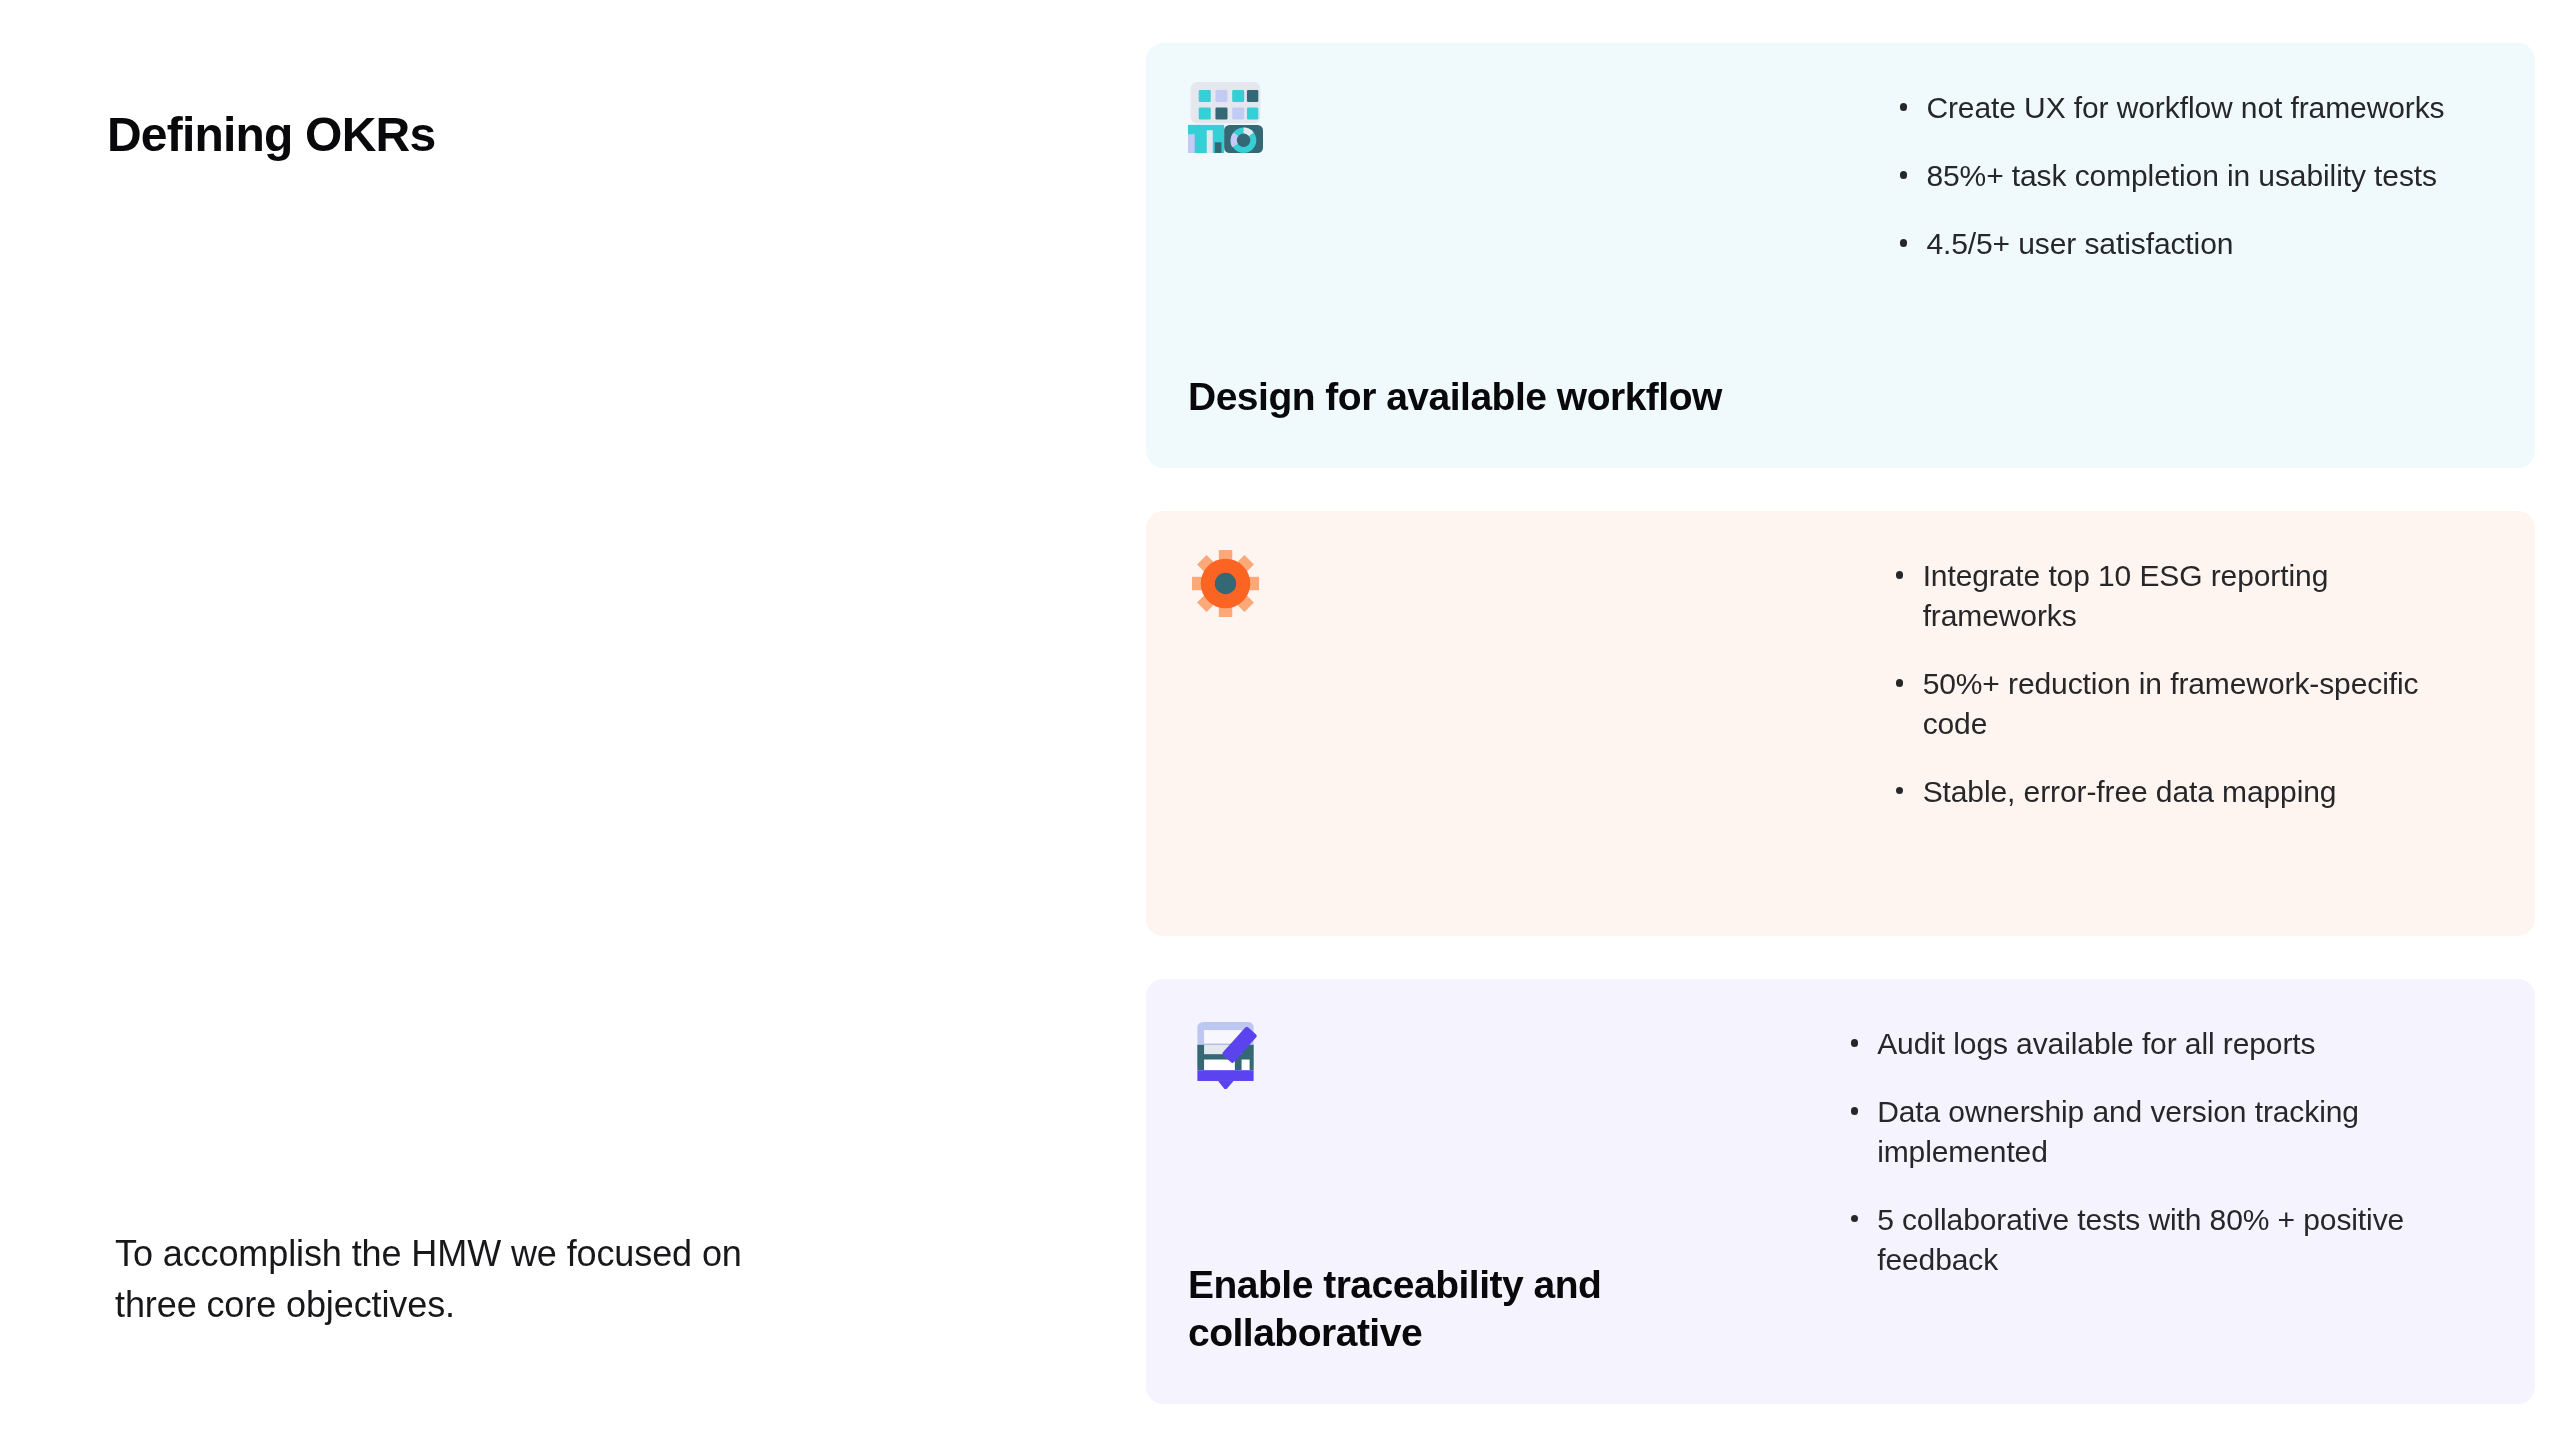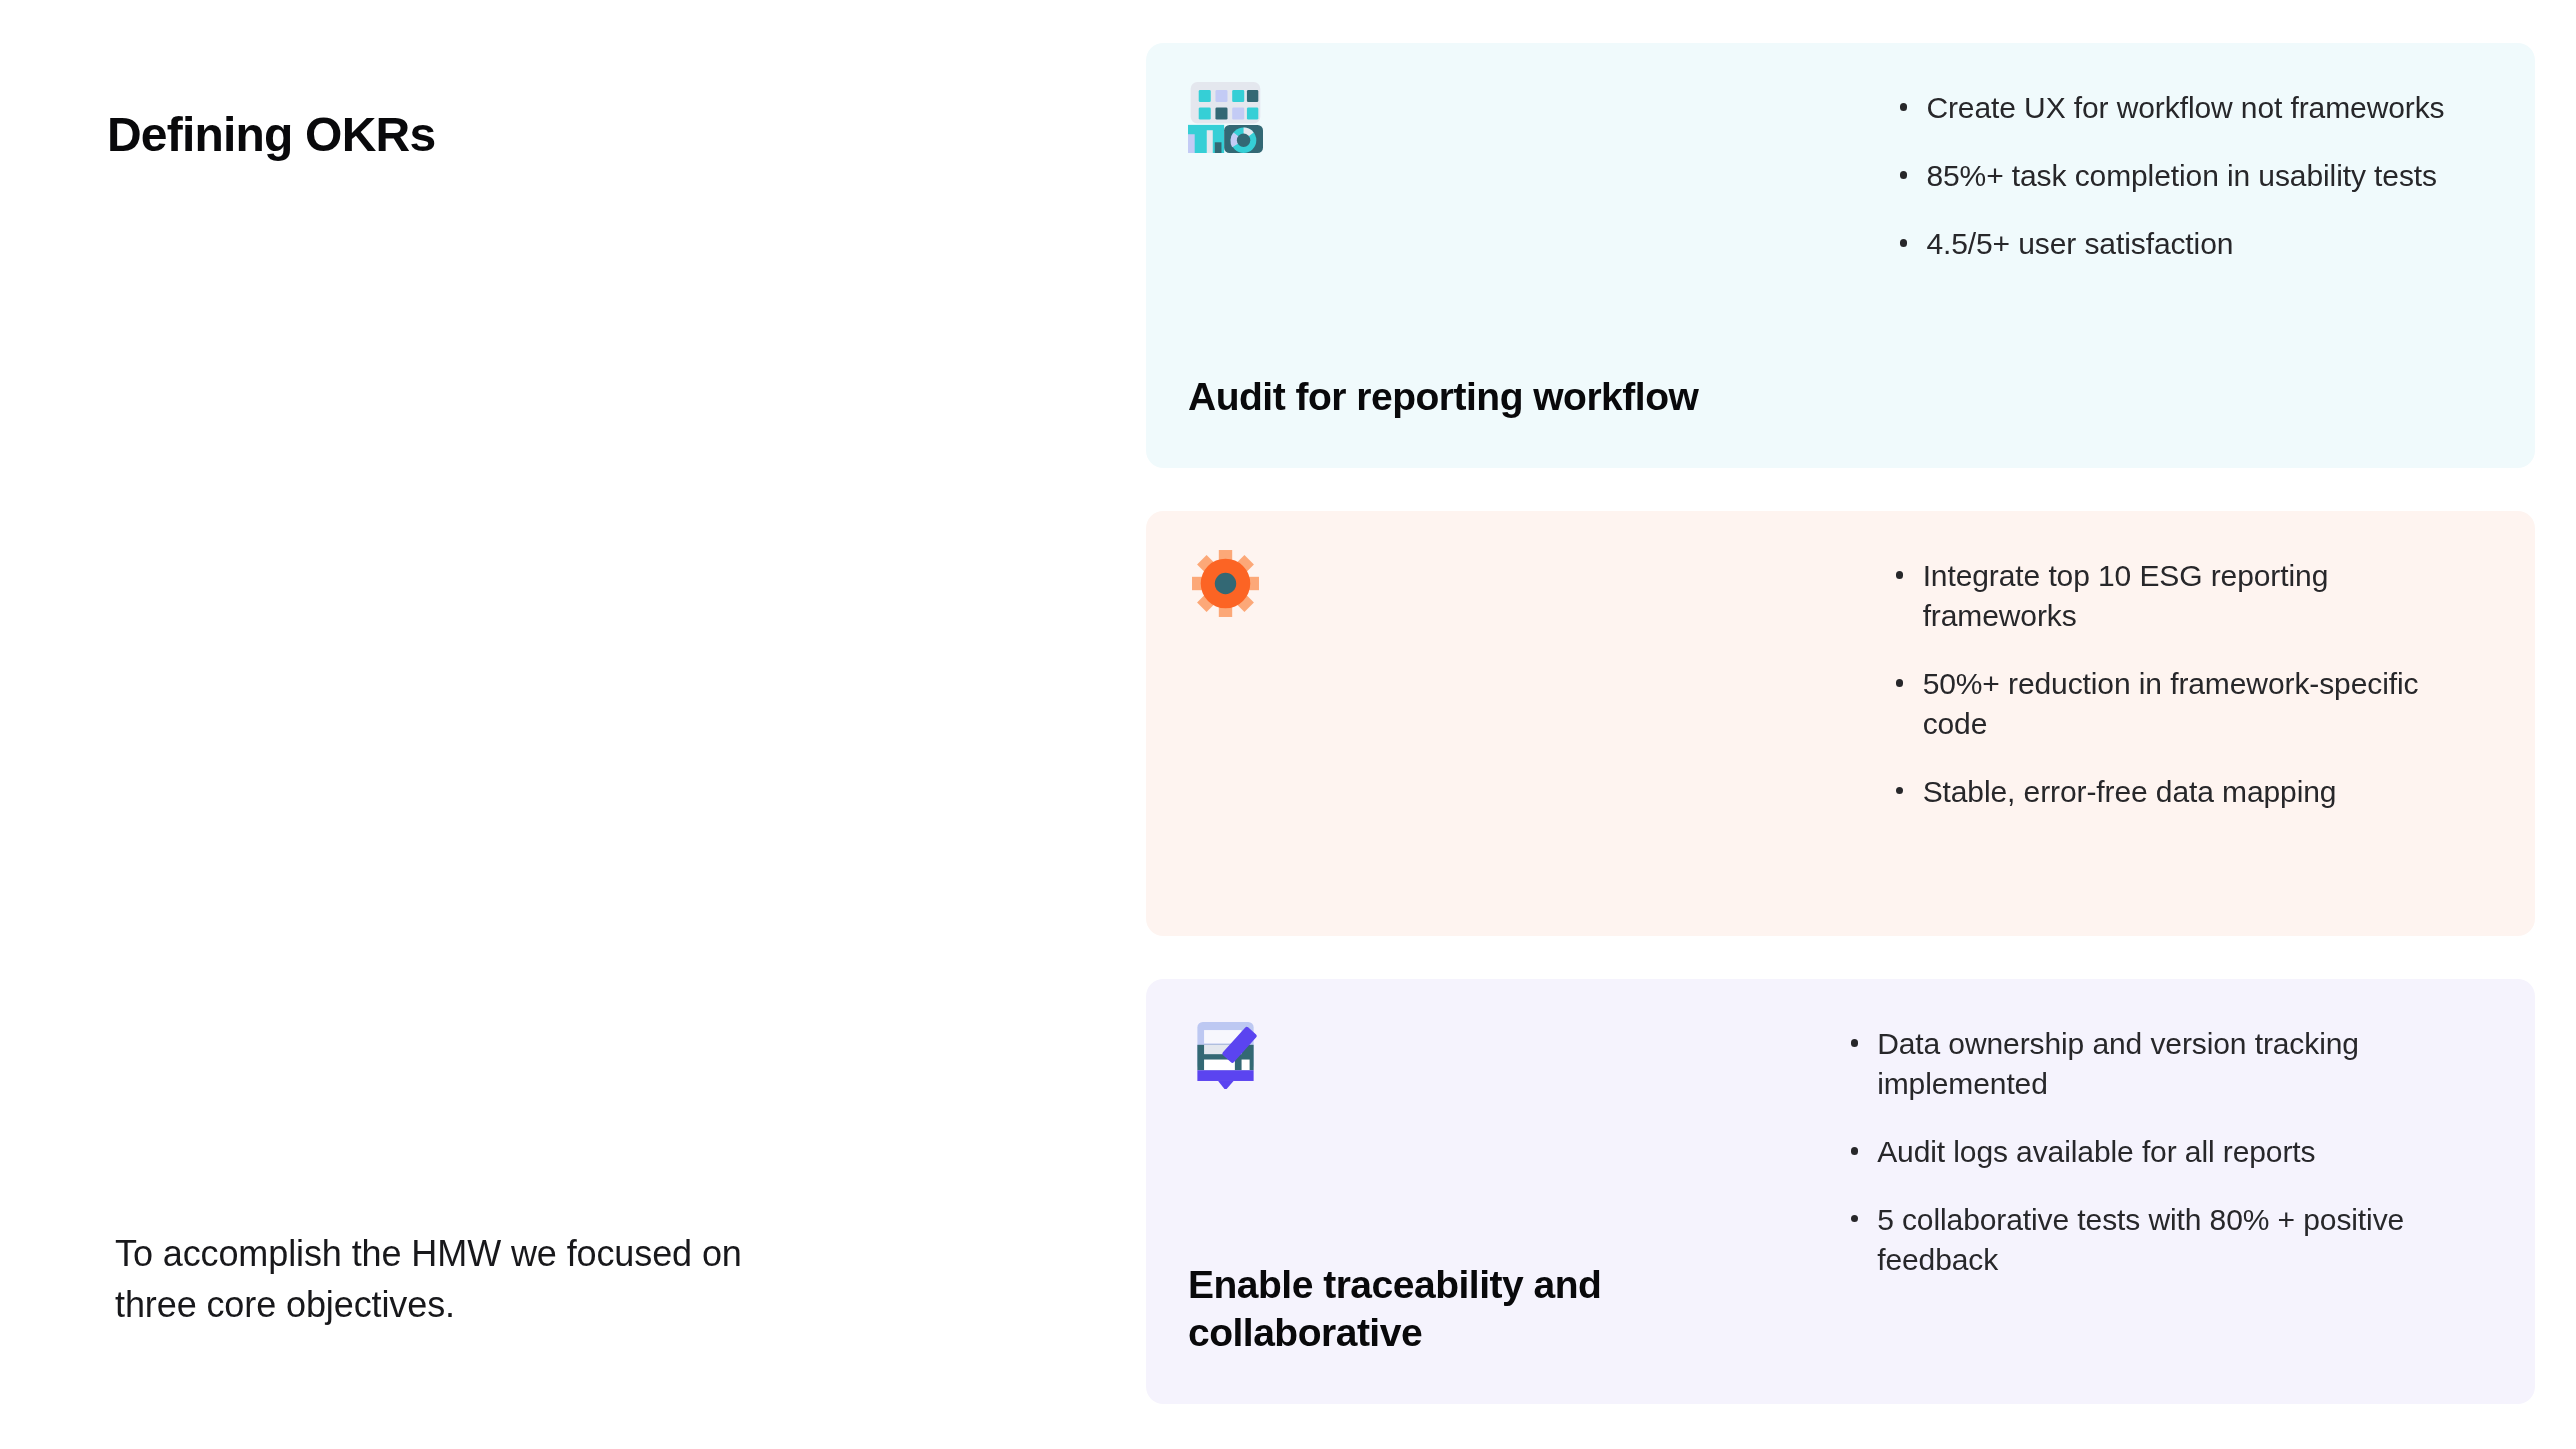--- a/index.html
+++ b/index.html
@@ -140,21 +140,21 @@
             <rect x="0" y="84" width="10" height="28" fill="#c3cbf5"></rect>
             <rect x="28" y="78" width="9" height="34" fill="#e4e7ee"></rect>
             <rect x="40" y="96" width="10" height="16" fill="#336874"></rect>
             <rect x="54" y="70" width="58" height="42" rx="8" fill="#336874"></rect>
             <path d="M83 74 a19 19 0 1 1 0 38 a19 19 0 1 1 0-38 Z" fill="#35cfd6"></path>
             <path d="M83 74 a19 19 0 0 1 15 7.5 L83 93 Z" fill="#e4e7ee"></path>
             <path d="M83 93 L68 81.5 a19 19 0 0 0 -2 22 Z" fill="#c3cbf5"></path>
             <circle cx="83" cy="93" r="10" fill="#336874"></circle>
           </svg>
         </div>
-        <div class="card-title">Audit for reporting workflow</div>
+        <div class="card-title">Design for available workflow</div>
       </div>
       <div class="card-right">
         <ul class="kr-list">
           <li>Create UX for workflow not frameworks</li>
           <li>85%+ task completion in usability tests</li>
           <li>4.5/5+ user satisfaction</li>
         </ul>
       </div>
     </div>
 
@@ -194,22 +194,22 @@
             <rect x="80" y="68" width="12" height="16" fill="#ffffff"></rect>
             <rect x="14" y="84" width="84" height="16" fill="#5b44f0"></rect>
             <path d="M45 100 L68 100 L56 114 Z" fill="#5b44f0"></path>
             <rect x="66" y="18" width="22" height="56" rx="3" fill="#5b44f0" transform="rotate(42 77 46)"></rect>
           </svg>
         </div>
         <div class="card-title">Enable traceability and collaborative</div>
       </div>
       <div class="card-right">
         <ul class="kr-list">
+          <li>Audit logs available for all reports</li>
           <li>Data ownership and version tracking implemented</li>
-          <li>Audit logs available for all reports</li>
           <li>5 collaborative tests with 80% + positive feedback</li>
         </ul>
       </div>
     </div>
 
   </div>
 </div>
 
 
 </body></html>

